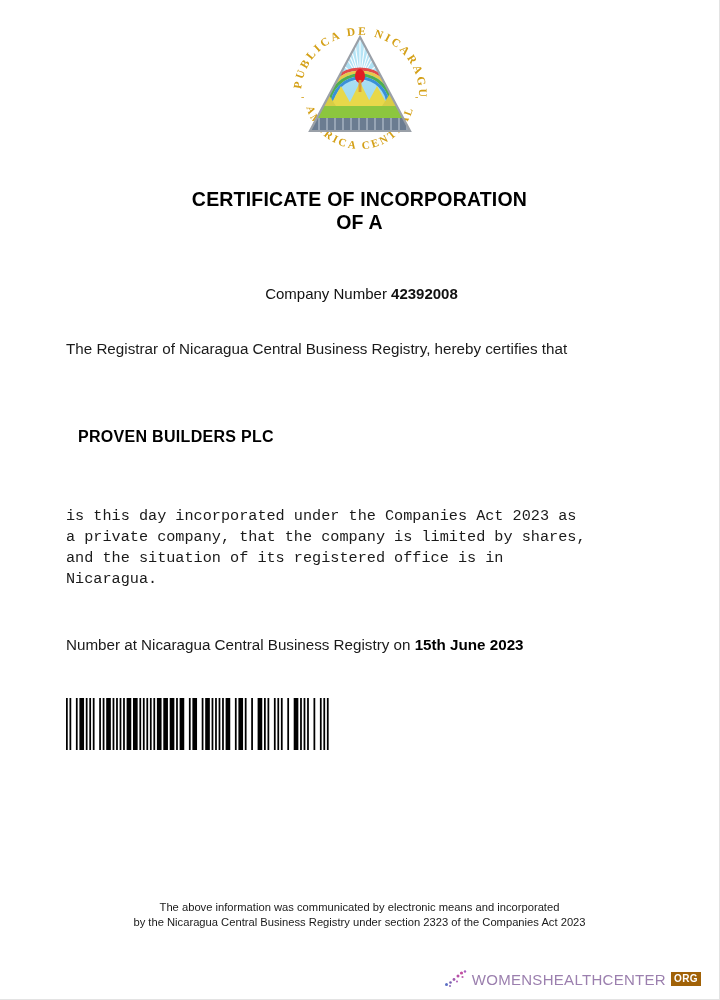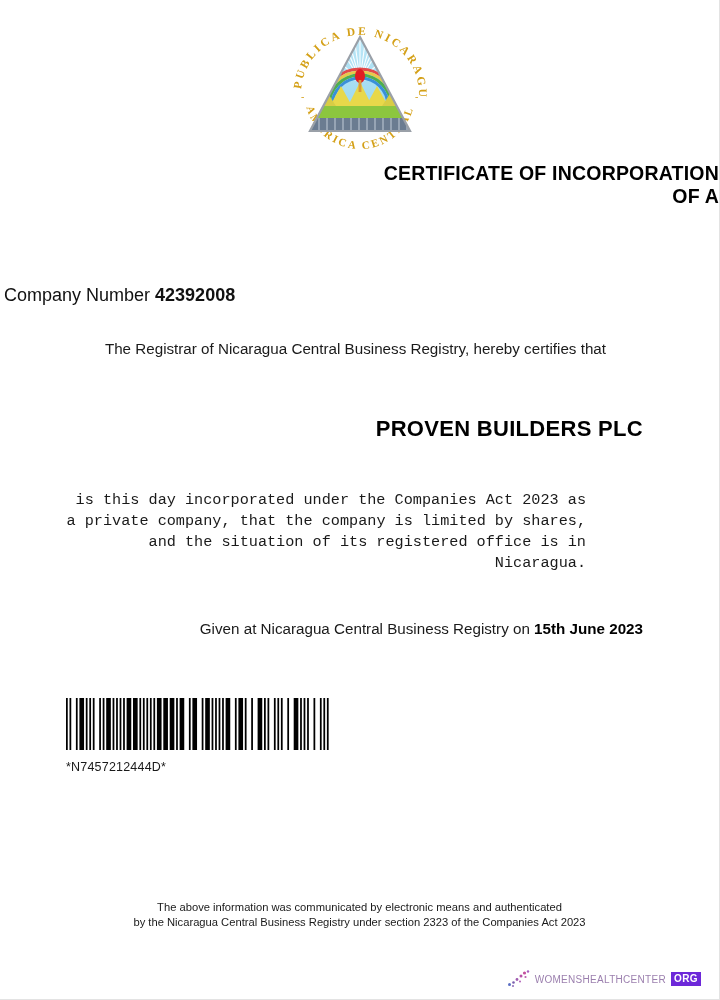--- a/index.html
+++ b/index.html
@@ -36,65 +36,64 @@
     width: 150px;
     height: 150px;
   }
   .emblem svg { display: block; width: 150px; height: 150px; }
 
   
   .title-block {
     position: absolute;
     left: 0;
     right: 0;
-    top: 162px;
-    text-align: right;
+    top: 188px;
+    text-align: center;
   }
   .title-line {
     font-size: 19.5px;
     font-weight: bold;
     color: #000000;
     letter-spacing: 0.2px;
     line-height: 22.5px;
     white-space: pre;
   }
 
   
   .company-number {
     position: absolute;
     left: 4px;
     right: 0;
     top: 285px;
-    text-align: left;
-    font-size: 18px;
+    text-align: center;
+    font-size: 15px;
     color: #111111;
   }
   .company-number b { font-weight: bold; }
 
   
   .body-area {
     position: absolute;
     left: 66px;
-    right: 76px;
+    right: 60px;
     top: 338px;
-    text-align: right;
   }
   .para {
     font-size: 15.2px;
     line-height: 21px;
     color: #1a1a1a;
     margin: 0;
   }
   .para-registrar { width: 540px; }
   .company-name {
-    font-size: 22px;
+    font-size: 16px;
     font-weight: bold;
     color: #000000;
     letter-spacing: 0.3px;
-    margin: 0;
+    margin: 12px;
     padding-top: 57px;
   }
   .para-incorp {
     width: 520px;
     padding-top: 48px;
     font-family: Liberation Mono, monospace;
   }
   .para-given {
     padding-top: 44px;
     font-size: 15.2px;
@@ -139,27 +138,27 @@
     position: absolute;
     right: 18px;
     bottom: 10px;
     display: flex;
     align-items: center;
     gap: 2px;
     height: 20px;
   }
   .wm-dots { width: 26px; height: 18px; display: block; }
   .wm-text {
-    font-size: 10px;
+    font-size: 15px;
     color: #9b7fae;
     letter-spacing: 0.3px;
     font-family: "Liberation Sans", sans-serif;
   }
   .wm-badge {
-    background: #6d28d9;
+    background: #a16207;
     color: #ffffff;
     font-size: 10px;
     font-weight: bold;
     letter-spacing: 0.4px;
     padding: 2px 3px 2px 3px;
     margin-left: 3px;
     line-height: 10px;
   }
 </style>
 </head>
@@ -259,21 +258,21 @@
   <div class="company-number">
     <span>Company Number</span>
     <b>42392008</b>
   </div>
 
   <div class="body-area">
     <p class="para para-registrar">The Registrar of Nicaragua Central Business Registry, hereby certifies that</p>
     <p class="company-name">PROVEN BUILDERS PLC</p>
     <p class="para para-incorp">is this day incorporated under the Companies Act 2023 as a private company, that the company is limited by shares, and the situation of its registered office is in Nicaragua.</p>
     <p class="para para-given">
-      <span>Given at Nicaragua Central Business Registry on</span>
+      <span>Number at Nicaragua Central Business Registry on</span>
       <b>15th June 2023</b>
     </p>
   </div>
 
   <div class="barcode-area">
     <svg class="barcode" viewBox="0 0 264 52" preserveAspectRatio="none" xmlns="http://www.w3.org/2000/svg">
       <rect x="0" y="0" width="264" height="52" fill="#ffffff"></rect>
       <g fill="#000000" id="bars">
           <rect x="0.00" y="0" width="1.75" height="52"></rect>
           <rect x="3.50" y="0" width="1.75" height="52"></rect>
@@ -324,25 +323,24 @@
           <rect x="227.70" y="0" width="4.65" height="52"></rect>
           <rect x="234.10" y="0" width="1.75" height="52"></rect>
           <rect x="237.60" y="0" width="1.75" height="52"></rect>
           <rect x="241.10" y="0" width="1.75" height="52"></rect>
           <rect x="247.50" y="0" width="1.75" height="52"></rect>
           <rect x="253.90" y="0" width="1.75" height="52"></rect>
           <rect x="257.40" y="0" width="1.75" height="52"></rect>
           <rect x="260.90" y="0" width="1.75" height="52"></rect>
         </g>
     </svg>
-    <div class="barcode-text">*N7457212444D*</div>
   </div>
 
   <div class="footer">
-    <div class="footer-line">The above information was communicated by electronic means and authenticated</div>
+    <div class="footer-line">The above information was communicated by electronic means and incorporated</div>
     <div class="footer-line">by the Nicaragua Central Business Registry under section 2323 of the Companies Act 2023</div>
   </div>
 
   <div class="watermark">
     <svg class="wm-dots" viewBox="0 0 26 18" xmlns="http://www.w3.org/2000/svg">
       <circle cx="2.5" cy="14.5" r="1.5" fill="#5b6fc4"></circle>
       <circle cx="6.5" cy="12.5" r="1.3" fill="#7a5fae"></circle>
       <circle cx="6" cy="16" r="1" fill="#8e6bb8"></circle>
       <circle cx="10" cy="9.5" r="1.4" fill="#a05bb0"></circle>
       <circle cx="13" cy="11.5" r="1" fill="#b05fb8"></circle>

